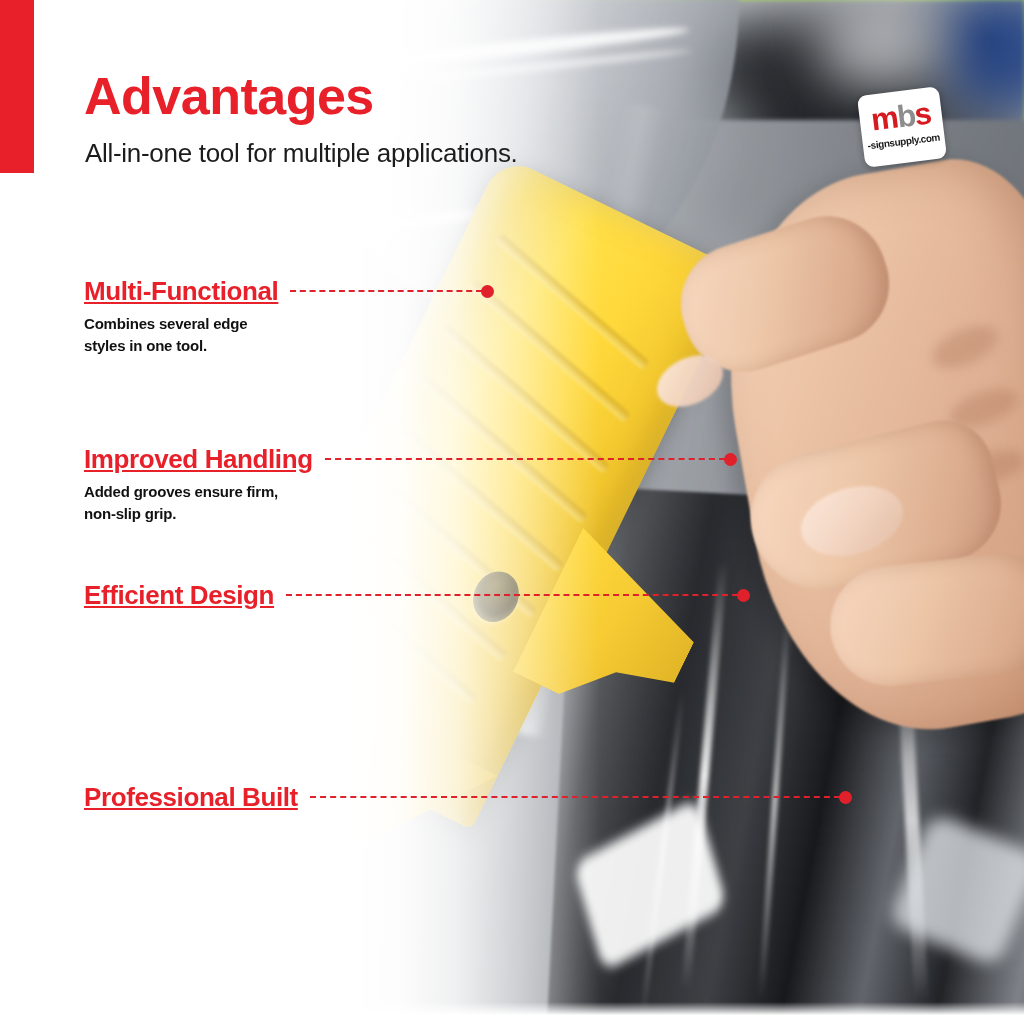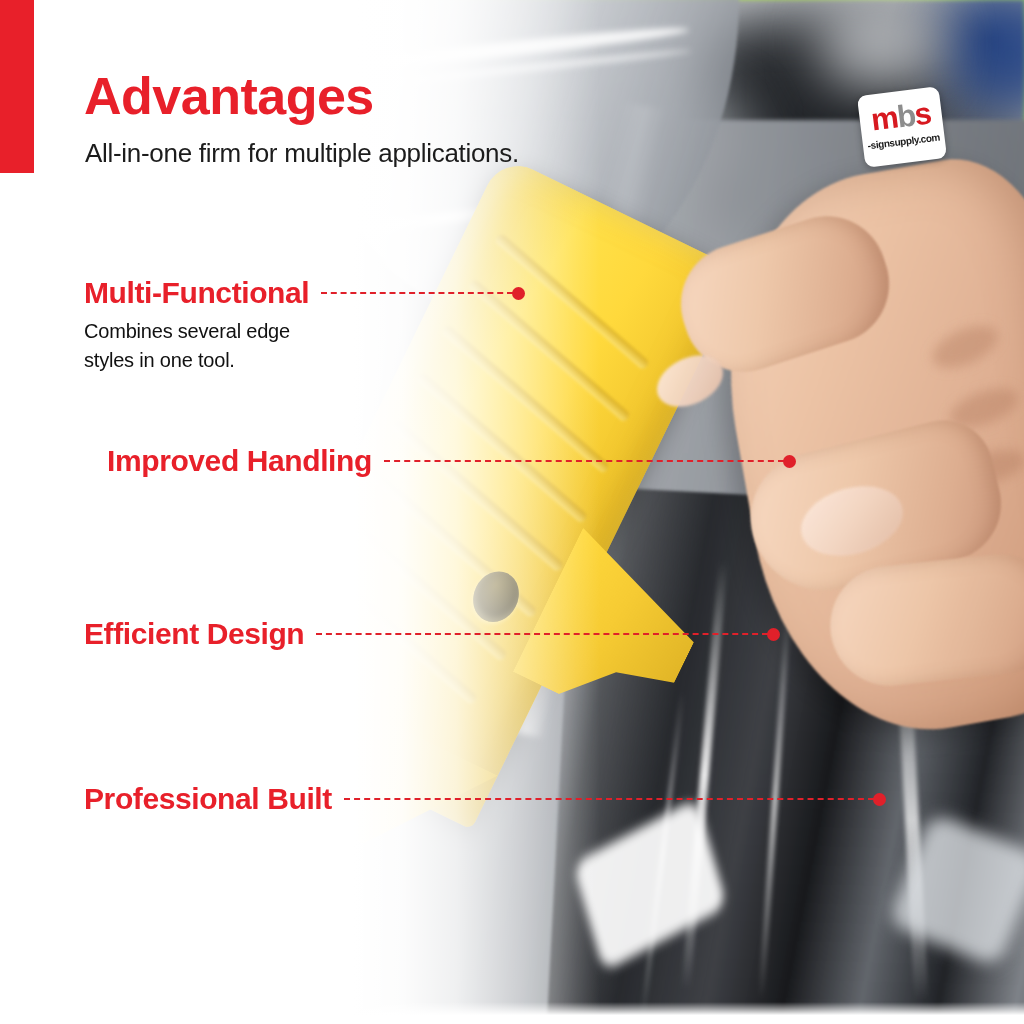--- a/index.html
+++ b/index.html
@@ -283,43 +283,44 @@
     white-space: nowrap;
   }
 
   .feature { position: absolute; left: 84px; }
   .feature-head {
     display: flex;
     align-items: center;
     white-space: nowrap;
   }
   .feature-title {
-    font-size: 30px;
+    font-size: 26px;
     font-weight: 700;
     color: #e8202a;
     letter-spacing: -0.4px;
     line-height: 1;
+    text-decoration: underline;
   }
   .dash-line {
     height: 0;
     border-top: 2px dashed #e0202a;
     margin-left: 12px;
     margin-right: 0;
   }
   .dot {
     width: 13px; height: 13px;
     border-radius: 50%;
     background: #e0202a;
     flex: 0 0 auto;
     margin-left: -1px;
   }
   .feature-desc {
     margin-top: 9px;
-    font-size: 20px;
-    font-weight: 400;
+    font-size: 15px;
+    font-weight: 700;
     color: #111111;
     line-height: 1.45;
     letter-spacing: -0.2px;
     white-space: pre-line;
   }
 
   
   .logo-badge {
     position: absolute;
     left: 861px; top: 91px;
@@ -411,41 +412,43 @@
     <div class="nail nail-2"></div>
 
     <div class="left-solid"></div>
     <div class="left-fade"></div>
     <div class="bottom-fade"></div>
   </div>
 
   <div class="red-bar"></div>
 
   <div class="title">Advantages</div>
-  <div class="subtitle">All-in-one firm for multiple applications.</div>
+  <div class="subtitle">All-in-one tool for multiple applications.</div>
 
   <div class="feature" id="feat-0" style="top: 278px;">
     <div class="feature-head">
       <span class="feature-title">Multi-Functional</span>
       <span class="dash-line" id="line-0" style="width: 192px;"></span>
       <span class="dot"></span>
     </div>
     <div class="feature-desc">Combines several edge
 styles in one tool.</div>
   </div>
 
-  <div class="feature" id="feat-1" style="top: 446px; margin-left: 23px;">
+  <div class="feature" id="feat-1" style="top: 446px;">
     <div class="feature-head">
       <span class="feature-title">Improved Handling</span>
       <span class="dash-line" id="line-1" style="width: 400px;"></span>
       <span class="dot"></span>
     </div>
-  </div>
-
-  <div class="feature" id="feat-2" style="top: 619px;">
+    <div class="feature-desc">Added grooves ensure firm,
+non-slip grip.</div>
+  </div>
+
+  <div class="feature" id="feat-2" style="top: 582px;">
     <div class="feature-head">
       <span class="feature-title">Efficient Design</span>
       <span class="dash-line" id="line-2" style="width: 452px;"></span>
       <span class="dot"></span>
     </div>
   </div>
 
   <div class="feature" id="feat-3" style="top: 784px;">
     <div class="feature-head">
       <span class="feature-title">Professional Built</span>

